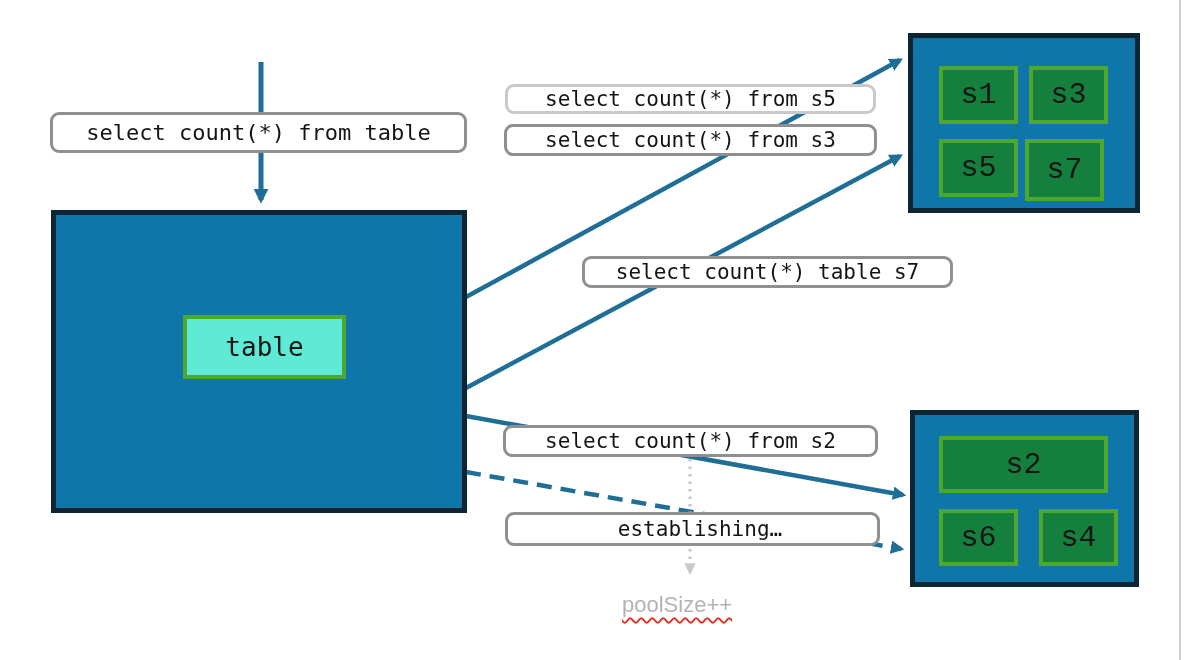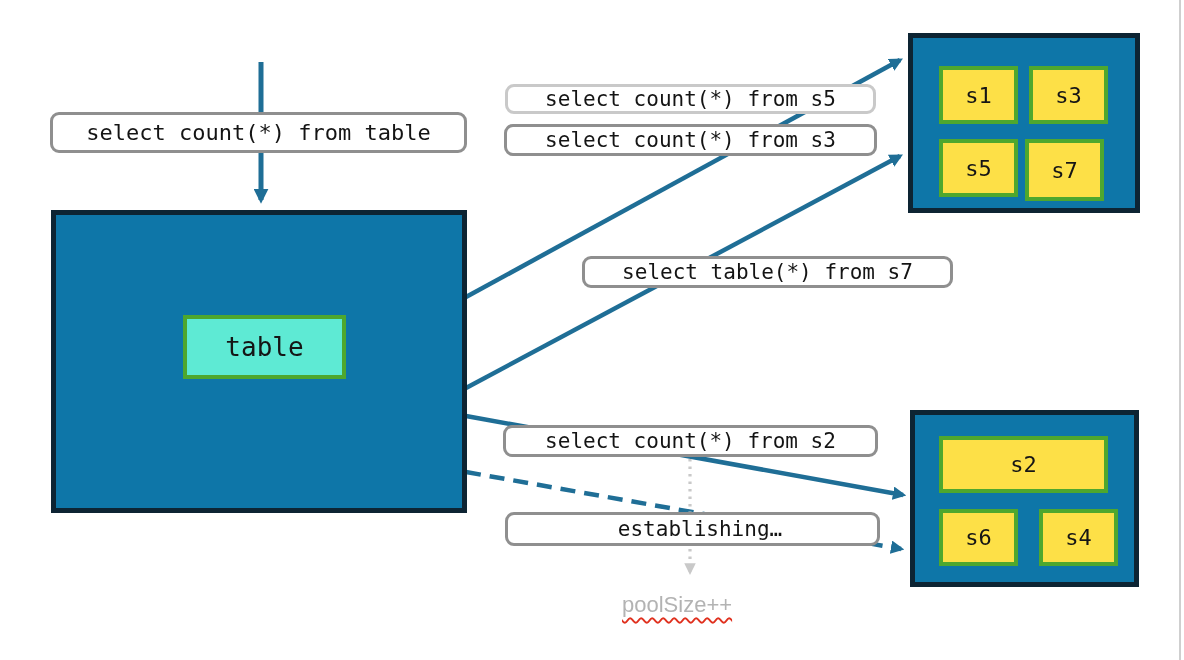--- a/index.html
+++ b/index.html
@@ -15,23 +15,23 @@
   .arrow-dotted{stroke:var(--dotted-arrow);stroke-width:3.2;stroke-dasharray:2.5 5;}
   .mk-teal{fill:var(--arrow);}
   .mk-gray{fill:var(--dotted-arrow);}
 
   .node{position:absolute;background:var(--node-fill);border:5px solid var(--node-border);box-sizing:border-box;z-index:2;}
   .table-node{left:51px;top:210px;width:416px;height:303px;}
   .shard-top{left:908px;top:33px;width:232px;height:180px;}
   .shard-bottom{left:910px;top:410px;width:229px;height:177px;}
 
   .shard{
-    position:absolute;background:#fde047;border:4px solid var(--shard-border);
+    position:absolute;background:#15803d;border:4px solid var(--shard-border);
     box-sizing:border-box;display:flex;align-items:center;justify-content:center;
-    font-size:22px;color:#151515;
+    font-size:30px;color:#151515;font-family:Liberation Mono, monospace;
   }
   .table-inner{
     position:absolute;left:127px;top:100px;width:163px;height:64px;
     background:#5eead4;border:4px solid var(--shard-border);box-sizing:border-box;
     display:flex;align-items:center;justify-content:center;font-size:26px;color:#151515;
   }
   .s1{left:26px;top:28px;width:79px;height:58px;}
   .s3{left:116px;top:28px;width:79px;height:58px;}
   .s5{left:26px;top:101px;width:79px;height:58px;}
   .s7{left:112px;top:101px;width:79px;height:62px;}
@@ -99,19 +99,19 @@
 
   <div class="node shard-bottom">
     <div class="shard s2">s2</div>
     <div class="shard s6">s6</div>
     <div class="shard s4">s4</div>
   </div>
 
   <div class="qlabel l-table">select count(*) from table</div>
   <div class="qlabel light l-s5">select count(*) from s5</div>
   <div class="qlabel l-s3">select count(*) from s3</div>
-  <div class="qlabel l-s7">select table(*) from s7</div>
+  <div class="qlabel l-s7">select count(*) table s7</div>
   <div class="qlabel l-s2">select count(*) from s2</div>
   <div class="qlabel l-est">establishing…</div>
 
   <div class="poolsize">poolSize++</div>
 
 </div>
 
 </body></html>

